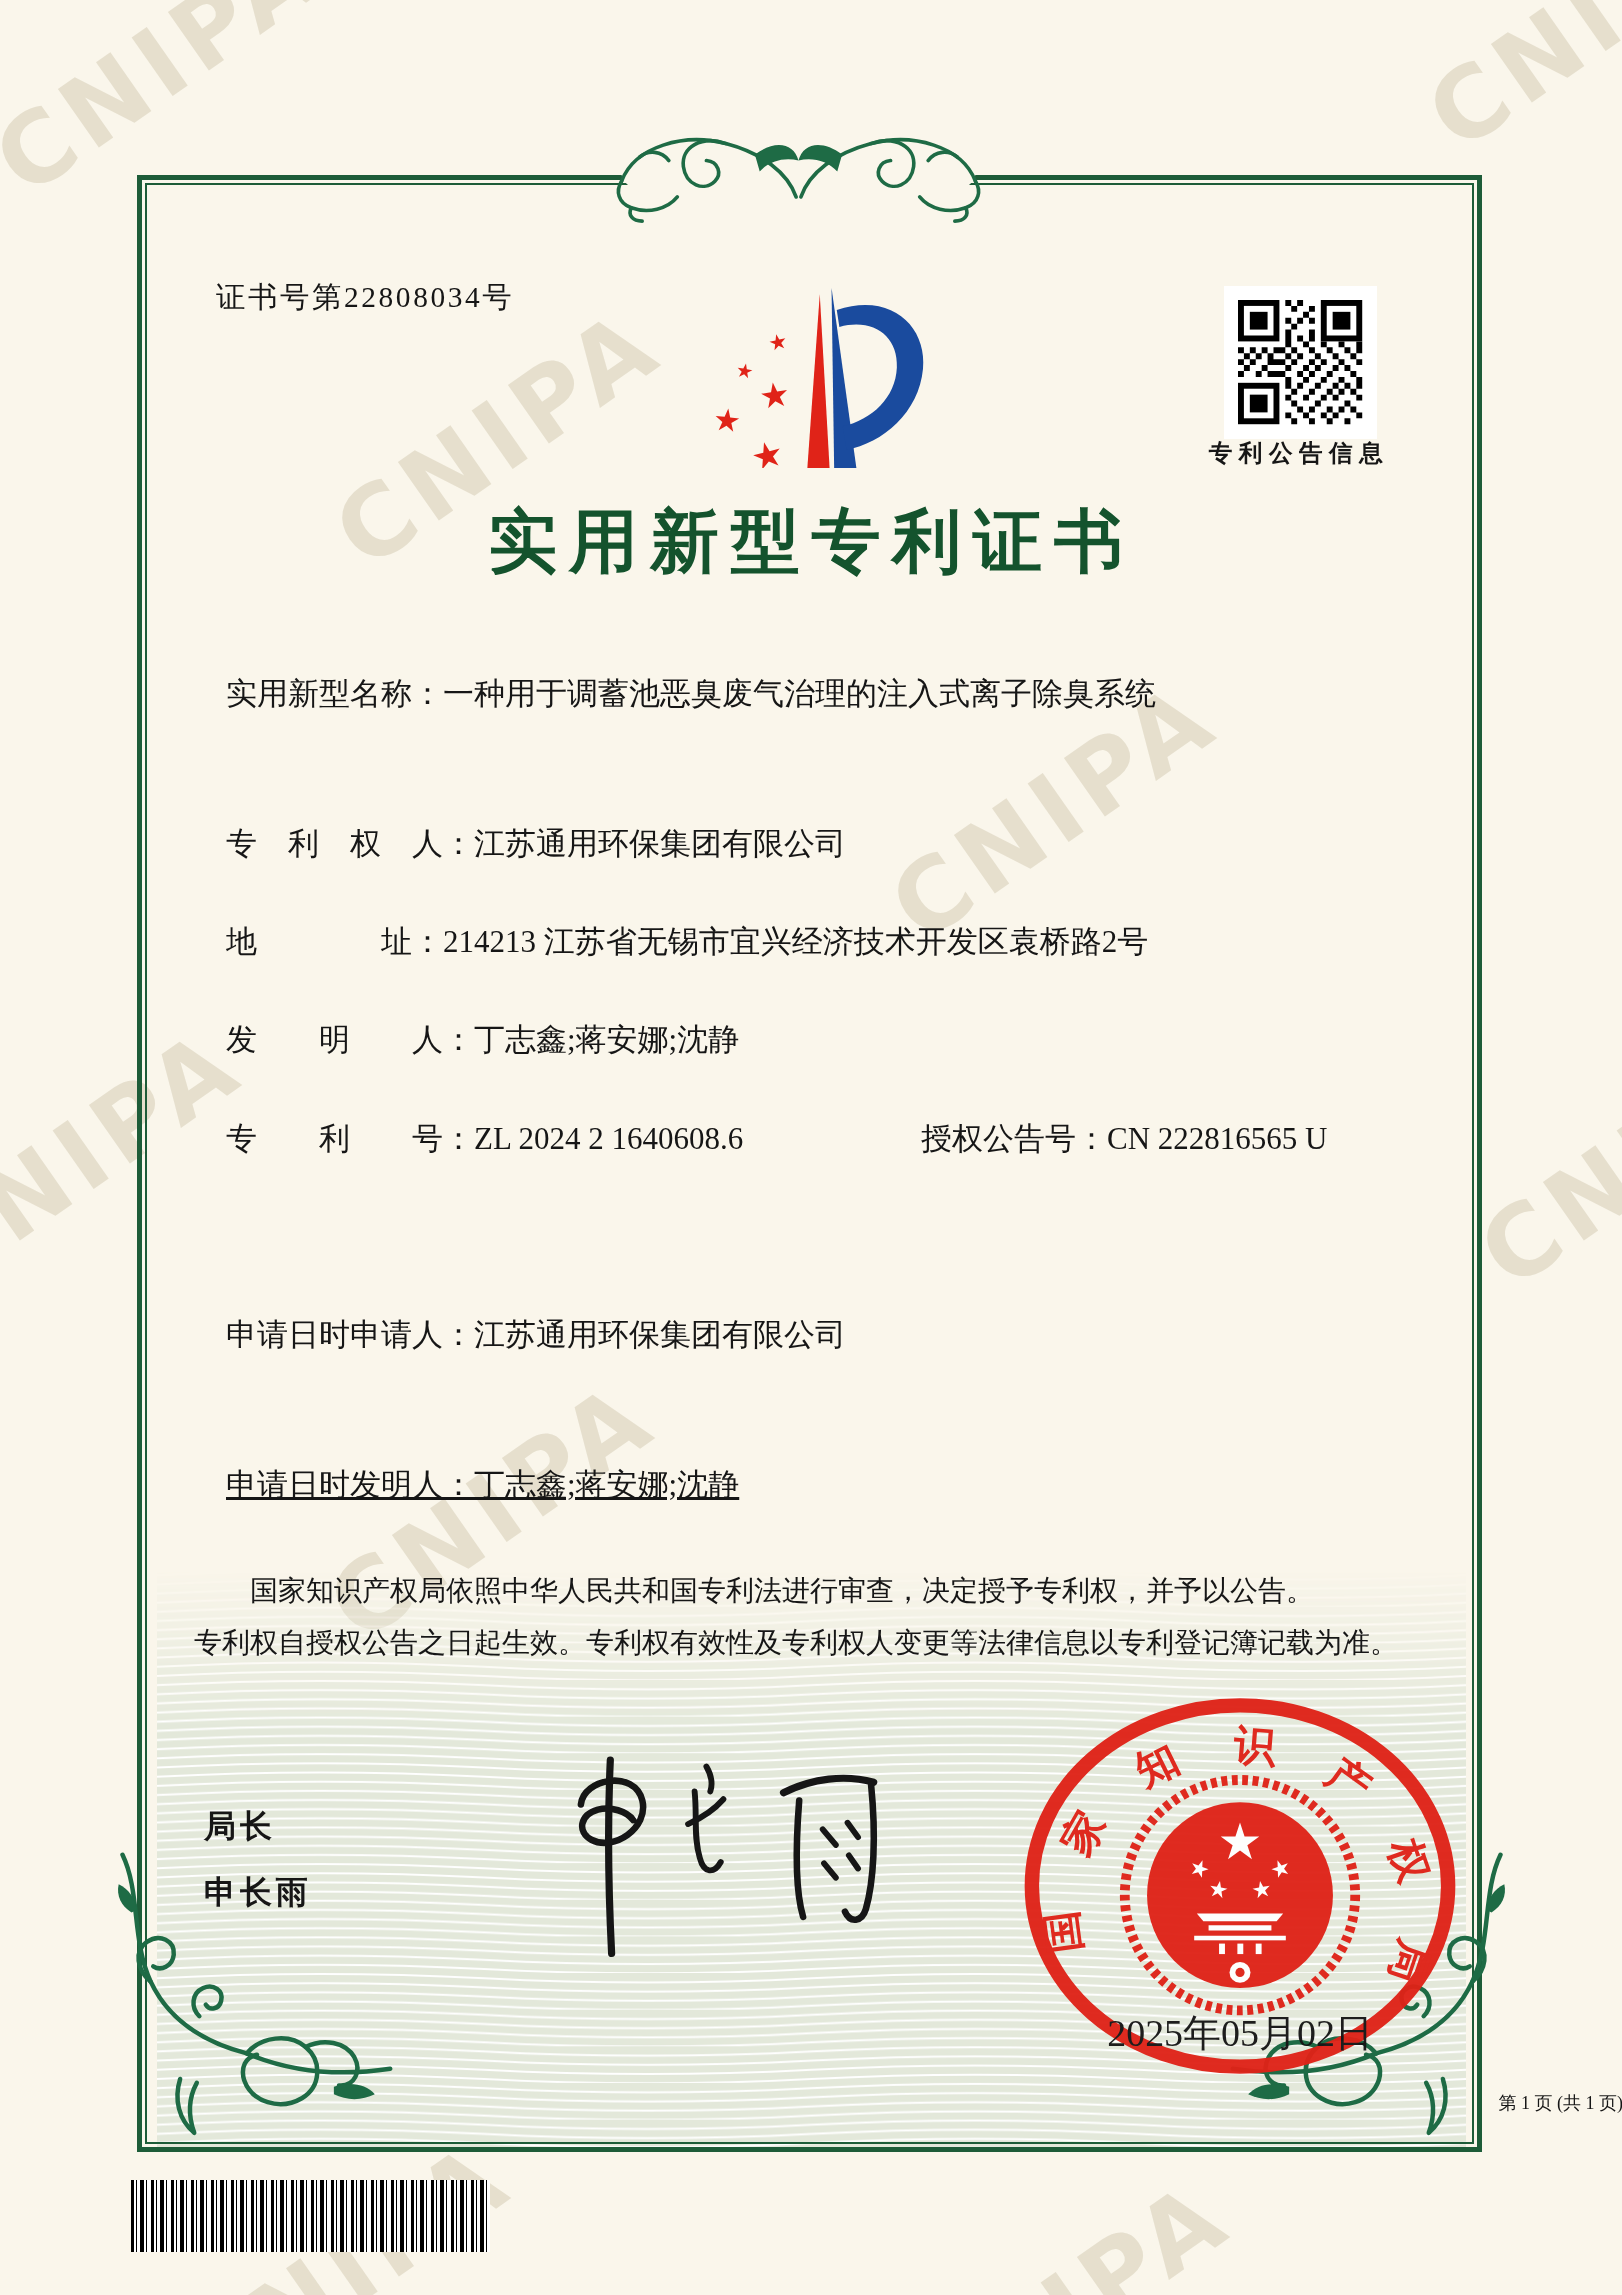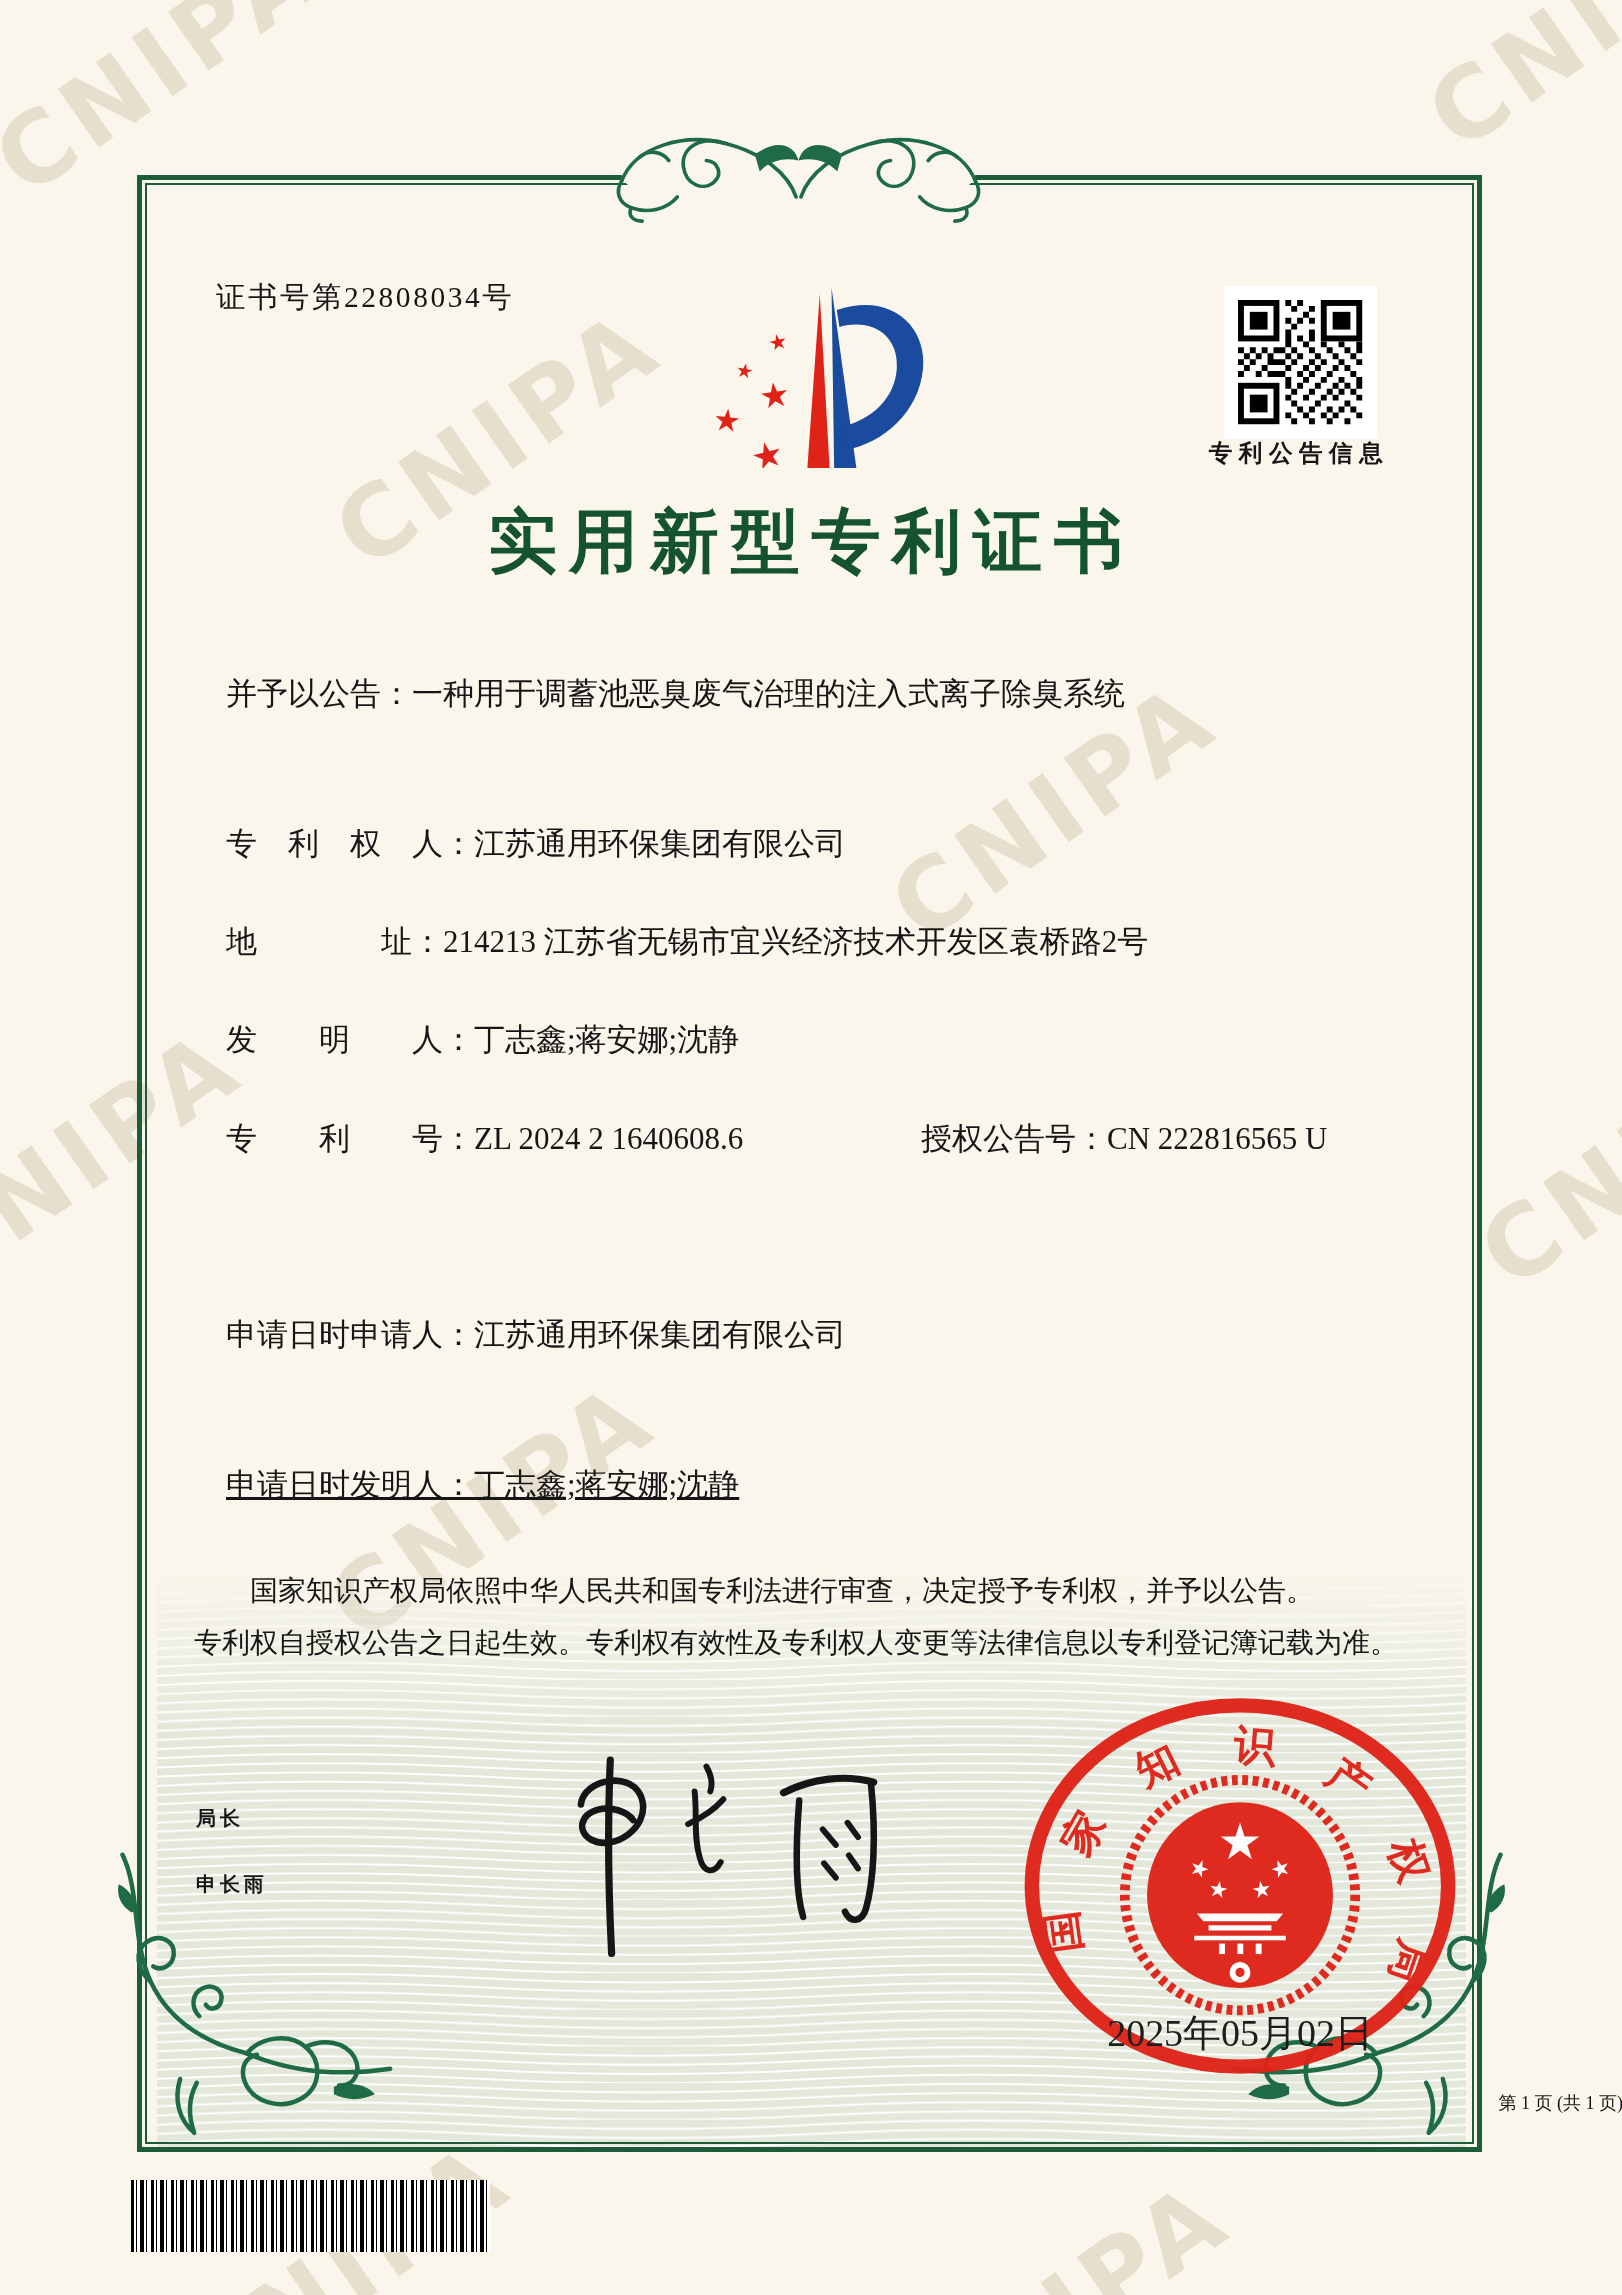--- a/index.html
+++ b/index.html
@@ -76,22 +76,22 @@
   .r1{top:673px;} .r2{top:823px;} .r3{top:921px;} .r4{top:1019px;}
   .r5{top:1118px;} .r6{top:1216px;} .r7{top:1314px;} .r8{top:1464px;text-decoration:underline;}
 
   
   .statement{position:absolute;left:194px;top:1565px;width:1238px;font-size:28px;line-height:52px;z-index:5;}
   .statement .l1{padding-left:56px;white-space:nowrap;}
   .statement .l2{white-space:nowrap;}
 
   
   .sig-title,.sig-name{
-    position:absolute;left:196px;font-family:Liberation Mono, monospace;
-    font-weight:bold;font-size:20px;letter-spacing:3.9px;z-index:5;
+    position:absolute;left:204px;font-family:Liberation Mono, monospace;
+    font-weight:bold;font-size:32px;letter-spacing:3.9px;z-index:5;
   }
   .sig-title{top:1805px;} .sig-name{top:1871px;}
   .sig-hand{position:absolute;left:543px;top:1752px;width:366px;height:216px;z-index:5;}
 
   
   .seal{position:absolute;left:1024px;top:1696px;width:432px;height:380px;z-index:6;opacity:.96;}
 
   
   .page-footer{position:absolute;left:0;right:0;top:2091px;text-align:right;font-size:18px;z-index:5;}
   .barcode{
@@ -215,21 +215,21 @@
         M80 190h10v10H80z M110 190h10v10h-10z M140 190h10v10h-10z M160 190h10v10h-10z M200 190h10v10h-10z
         M90 200h10v10H90z M120 200h10v10h-10z M150 200h10v10h-10z M180 200h10v10h-10z"></path>
       </g>
     </svg>
   </div>
   <div class="qr-label">专利公告信息</div>
 
   <h1 class="title">实用新型专利证书</h1>
 
   <div class="row r1">
-    <span>并予以公告：</span><span>一种用于调蓄池恶臭废气治理的注入式离子除臭系统</span>
+    <span>实用新型名称：</span><span>一种用于调蓄池恶臭废气治理的注入式离子除臭系统</span>
   </div>
   <div class="row r2">
     <span>专　利　权　人：</span><span>江苏通用环保集团有限公司</span>
   </div>
   <div class="row r3">
     <span>地　　　　址：</span><span>214213 江苏省无锡市宜兴经济技术开发区袁桥路2号</span>
   </div>
   <div class="row r4">
     <span>发　　明　　人：</span><span>丁志鑫;蒋安娜;沈静</span>
   </div>

